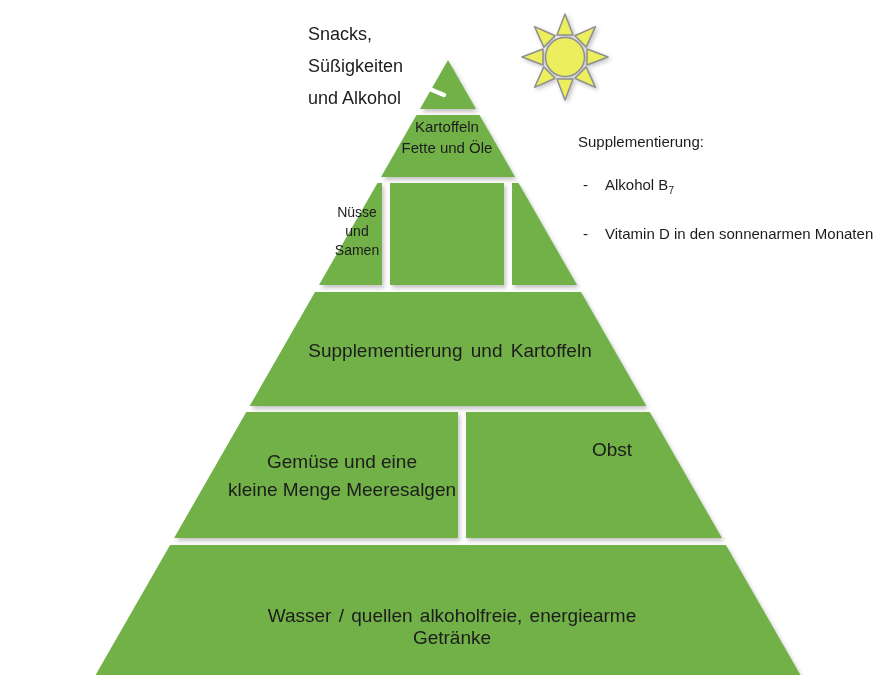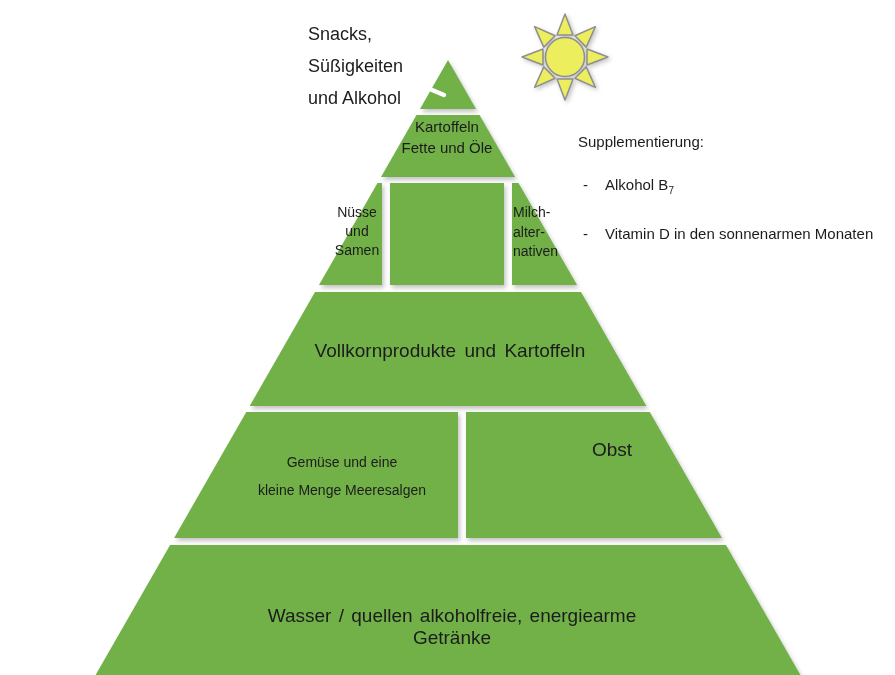--- a/index.html
+++ b/index.html
@@ -29,21 +29,21 @@
   .supplement .supp-title { line-height: 22px; margin-bottom: 2px; }
   .supp-item { display: flex; line-height: 26px; }
   .supp-dash { width: 27px; padding-left: 5px; box-sizing: border-box; }
   .sub { font-size: 10px; vertical-align: -4px; }
 
   .fats-label     { left: 447px; top: 116px; font-size: 15px; line-height: 21px; }
   .nuts-label     { left: 357px; top: 203px; font-size: 14px; line-height: 19px; }
   .legumes-label  { left: 447px; top: 184px; font-size: 14px; line-height: 19.5px; }
   .milk-label     { left: 513px; top: 203px; font-size: 14px; line-height: 19.5px; }
   .grains-label   { left: 450px; top: 340px; font-size: 19px; word-spacing: 3px; }
-  .veg-label      { left: 342px; top: 448px; font-size: 14px; line-height: 28px; }
+  .veg-label      { left: 342px; top: 448px; font-size: 19px; line-height: 28px; }
   .fruit-label    { left: 612px; top: 439px; font-size: 19px; }
   .water-label    { left: 452px; top: 605px; font-size: 19px; word-spacing: 2px; }
 </style>
 </head>
 <body>
 
 <div class="stage">
 
   <svg class="art" viewBox="0 0 895 675" xmlns="http://www.w3.org/2000/svg">
     <g class="pyramid-group">
@@ -91,25 +91,22 @@
   </div>
 
   <div class="label centered fats-label">Kartoffeln
 Fette und Öle</div>
 
   <div class="label centered nuts-label">Nüsse
 und
 Samen</div>
 
 
-  <div class="label milk-label">Milch-
-alter-
-nativen</div>
 
-  <div class="label centered grains-label">Vollkornprodukte und Kartoffeln</div>
+  <div class="label centered grains-label">Supplementierung und Kartoffeln</div>
 
   <div class="label centered veg-label">Gemüse und eine
 kleine Menge Meeresalgen</div>
 
   <div class="label centered fruit-label">Obst</div>
 
   <div class="label centered water-label">Wasser / quellen alkoholfreie, energiearme Getränke</div>
 
 </div>
 

